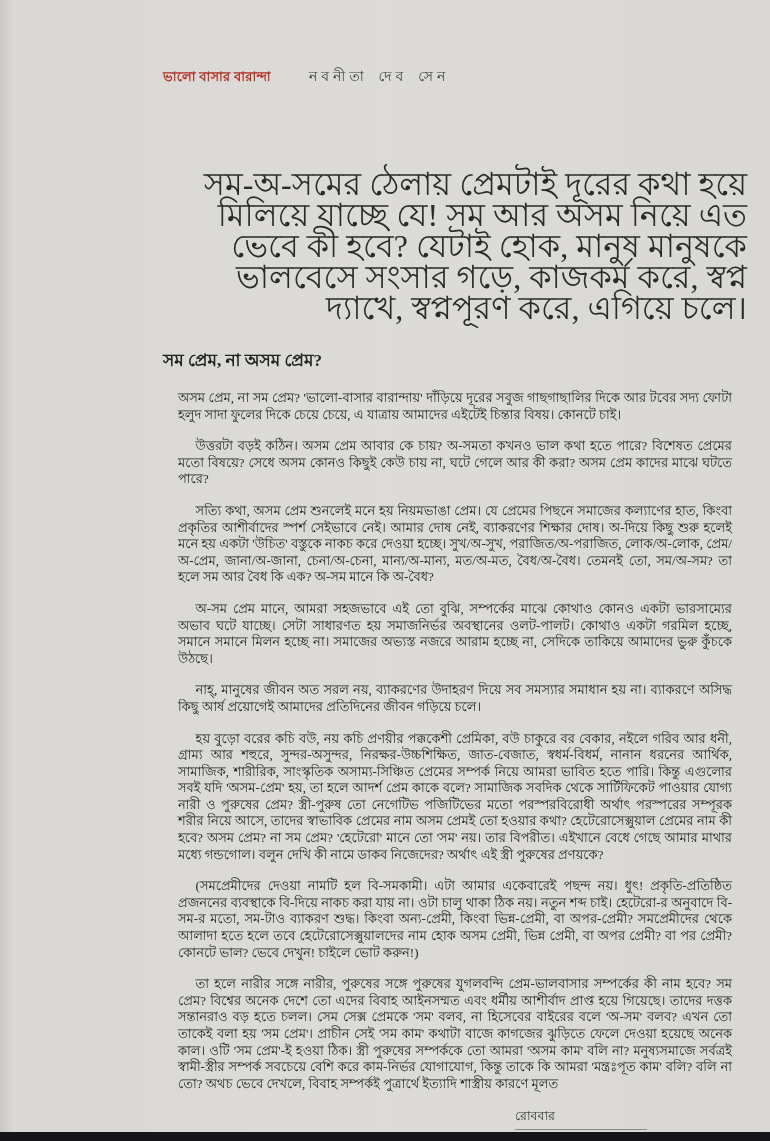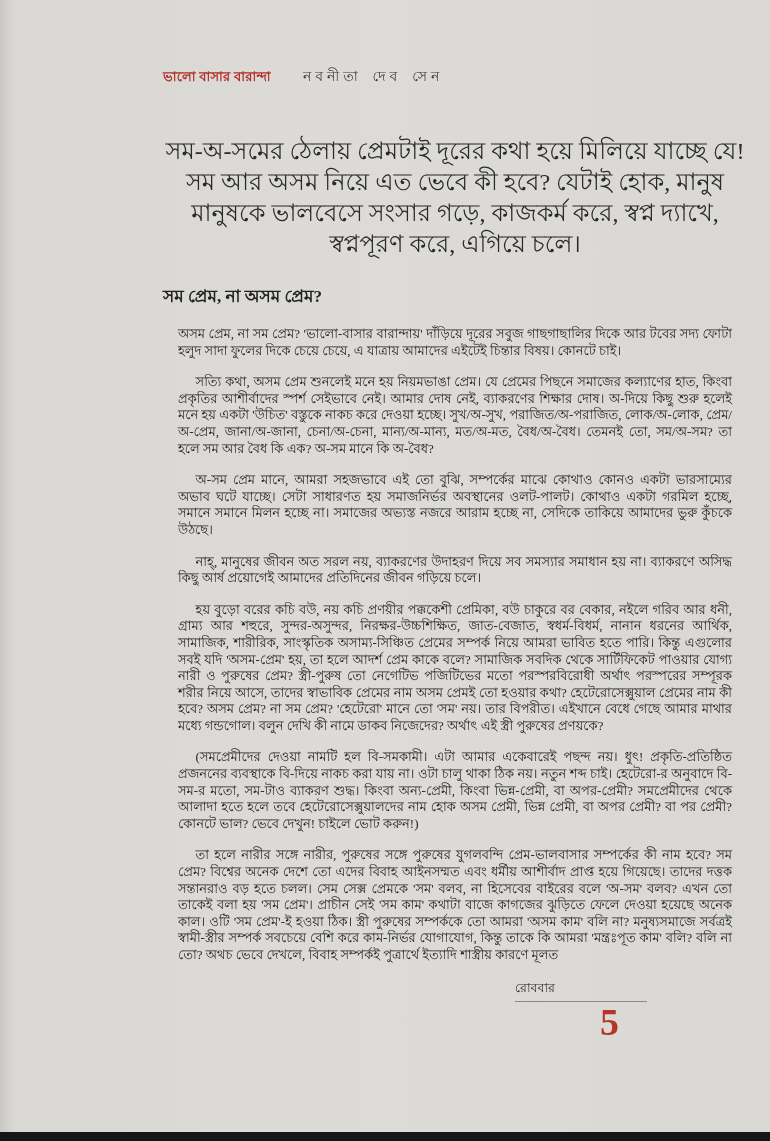--- a/index.html
+++ b/index.html
@@ -25,43 +25,43 @@
   }
   .content {
     position: absolute;
     left: 163px;
     top: 57px;
     width: 584px;
   }
   .masthead {
     display: flex;
     align-items: baseline;
-    gap: 24px;
+    gap: 30px;
     white-space: nowrap;
   }
   .caption {
     font-size: 13px;
     font-weight: bold;
     color: #b23229;
     letter-spacing: 0.02em;
   }
   .author {
     margin: 8px;
     font-size: 14px;
     font-weight: normal;
     color: #3a3a3a;
     letter-spacing: 0.28em;
     word-spacing: 0.25em;
   }
   .lede {
-    margin-top: 39px;
-    font-size: 24px;
+    margin-top: 72px;
+    font-size: 32px;
     line-height: 31px;
     color: #2a2a2a;
-    text-align: center;
+    text-align: right;
     width: 584px;
   }
   .subhead {
     margin: 23px 0 11px 0;
     font-size: 17px;
     font-weight: bold;
     color: #222;
   }
   .article {
     font-size: 13px;
@@ -110,20 +110,21 @@
       <span class="caption">ভালো বাসার বারান্দা</span>
       <h1 class="author">নবনীতা দেব সেন</h1>
     </div>
 
     <div class="lede">সম-অ-সমের ঠেলায় প্রেমটাই দূরের কথা হয়ে মিলিয়ে যাচ্ছে যে! সম আর অসম নিয়ে এত ভেবে কী হবে? যেটাই হোক, মানুষ মানুষকে ভালবেসে সংসার গড়ে, কাজকর্ম করে, স্বপ্ন দ্যাখে, স্বপ্নপূরণ করে, এগিয়ে চলে।</div>
 
     <h2 class="subhead">সম প্রেম, না অসম প্রেম?</h2>
 
     <div class="article">
       <p>অসম প্রেম, না সম প্রেম? 'ভালো-বাসার বারান্দায়' দাঁড়িয়ে দূরের সবুজ গাছগাছালির দিকে আর টবের সদ্য ফোটা হলুদ সাদা ফুলের দিকে চেয়ে চেয়ে, এ যাত্রায় আমাদের এইটেই চিন্তার বিষয়। কোনটে চাই।</p>
+      <p>উত্তরটা বড়ই কঠিন। অসম প্রেম আবার কে চায়? অ-সমতা কখনও ভাল কথা হতে পারে? বিশেষত প্রেমের মতো বিষয়ে? সেধে অসম কোনও কিছুই কেউ চায় না, ঘটে গেলে আর কী করা? অসম প্রেম কাদের মাঝে ঘটতে পারে?</p>
       <p>সত্যি কথা, অসম প্রেম শুনলেই মনে হয় নিয়মভাঙা প্রেম। যে প্রেমের পিছনে সমাজের কল্যাণের হাত, কিংবা প্রকৃতির আশীর্বাদের স্পর্শ সেইভাবে নেই। আমার দোষ নেই, ব্যাকরণের শিক্ষার দোষ। অ-দিয়ে কিছু শুরু হলেই মনে হয় একটা 'উচিত' বস্তুকে নাকচ করে দেওয়া হচ্ছে। সুখ/অ-সুখ, পরাজিত/অ-পরাজিত, লোক/অ-লোক, প্রেম/অ-প্রেম, জানা/অ-জানা, চেনা/অ-চেনা, মান্য/অ-মান্য, মত/অ-মত, বৈধ/অ-বৈধ। তেমনই তো, সম/অ-সম? তা হলে সম আর বৈধ কি এক? অ-সম মানে কি অ-বৈধ?</p>
       <p>অ-সম প্রেম মানে, আমরা সহজভাবে এই তো বুঝি, সম্পর্কের মাঝে কোথাও কোনও একটা ভারসাম্যের অভাব ঘটে যাচ্ছে। সেটা সাধারণত হয় সমাজনির্ভর অবস্থানের ওলট-পালট। কোথাও একটা গরমিল হচ্ছে, সমানে সমানে মিলন হচ্ছে না। সমাজের অভ্যস্ত নজরে আরাম হচ্ছে না, সেদিকে তাকিয়ে আমাদের ভুরু কুঁচকে উঠছে।</p>
       <p>নাহ্, মানুষের জীবন অত সরল নয়, ব্যাকরণের উদাহরণ দিয়ে সব সমস্যার সমাধান হয় না। ব্যাকরণে অসিদ্ধ কিছু আর্ষ প্রয়োগেই আমাদের প্রতিদিনের জীবন গড়িয়ে চলে।</p>
       <p>হয় বুড়ো বরের কচি বউ, নয় কচি প্রণয়ীর পক্ককেশী প্রেমিকা, বউ চাকুরে বর বেকার, নইলে গরিব আর ধনী, গ্রাম্য আর শহুরে, সুন্দর-অসুন্দর, নিরক্ষর-উচ্চশিক্ষিত, জাত-বেজাত, স্বধর্ম-বিধর্ম, নানান ধরনের আর্থিক, সামাজিক, শারীরিক, সাংস্কৃতিক অসাম্য-সিঞ্চিত প্রেমের সম্পর্ক নিয়ে আমরা ভাবিত হতে পারি। কিন্তু এগুলোর সবই যদি 'অসম-প্রেম' হয়, তা হলে আদর্শ প্রেম কাকে বলে? সামাজিক সবদিক থেকে সার্টিফিকেট পাওয়ার যোগ্য নারী ও পুরুষের প্রেম? স্ত্রী-পুরুষ তো নেগেটিভ পজিটিভের মতো পরস্পরবিরোধী অর্থাৎ পরস্পরের সম্পূরক শরীর নিয়ে আসে, তাদের স্বাভাবিক প্রেমের নাম অসম প্রেমই তো হওয়ার কথা? হেটেরোসেক্সুয়াল প্রেমের নাম কী হবে? অসম প্রেম? না সম প্রেম? 'হেটেরো' মানে তো 'সম' নয়। তার বিপরীত। এইখানে বেধে গেছে আমার মাথার মধ্যে গন্ডগোল। বলুন দেখি কী নামে ডাকব নিজেদের? অর্থাৎ এই স্ত্রী পুরুষের প্রণয়কে?</p>
       <p>(সমপ্রেমীদের দেওয়া নামটি হল বি-সমকামী। এটা আমার একেবারেই পছন্দ নয়। ধুৎ! প্রকৃতি-প্রতিষ্ঠিত প্রজননের ব্যবস্থাকে বি-দিয়ে নাকচ করা যায় না। ওটা চালু থাকা ঠিক নয়। নতুন শব্দ চাই। হেটেরো-র অনুবাদে বি-সম-র মতো, সম-টাও ব্যাকরণ শুদ্ধ। কিংবা অন্য-প্রেমী, কিংবা ভিন্ন-প্রেমী, বা অপর-প্রেমী? সমপ্রেমীদের থেকে আলাদা হতে হলে তবে হেটেরোসেক্সুয়ালদের নাম হোক অসম প্রেমী, ভিন্ন প্রেমী, বা অপর প্রেমী? বা পর প্রেমী? কোনটে ভাল? ভেবে দেখুন! চাইলে ভোট করুন!)</p>
       <p>তা হলে নারীর সঙ্গে নারীর, পুরুষের সঙ্গে পুরুষের যুগলবন্দি প্রেম-ভালবাসার সম্পর্কের কী নাম হবে? সম প্রেম? বিশ্বের অনেক দেশে তো এদের বিবাহ আইনসম্মত এবং ধর্মীয় আশীর্বাদ প্রাপ্ত হয়ে গিয়েছে। তাদের দত্তক সন্তানরাও বড় হতে চলল। সেম সেক্স প্রেমকে 'সম' বলব, না হিসেবের বাইরের বলে 'অ-সম' বলব? এখন তো তাকেই বলা হয় 'সম প্রেম'। প্রাচীন সেই 'সম কাম' কথাটা বাজে কাগজের ঝুড়িতে ফেলে দেওয়া হয়েছে অনেক কাল। ওটি 'সম প্রেম'-ই হওয়া ঠিক। স্ত্রী পুরুষের সম্পর্ককে তো আমরা 'অসম কাম' বলি না? মনুষ্যসমাজে সর্বত্রই স্বামী-স্ত্রীর সম্পর্ক সবচেয়ে বেশি করে কাম-নির্ভর যোগাযোগ, কিন্তু তাকে কি আমরা 'মন্ত্রঃপূত কাম' বলি? বলি না তো? অথচ ভেবে দেখলে, বিবাহ সম্পর্কই পুত্রার্থে ইত্যাদি শাস্ত্রীয় কারণে মূলত</p>
     </div>
 
     <div class="footer">
       <div class="mag">রোববার</div>

